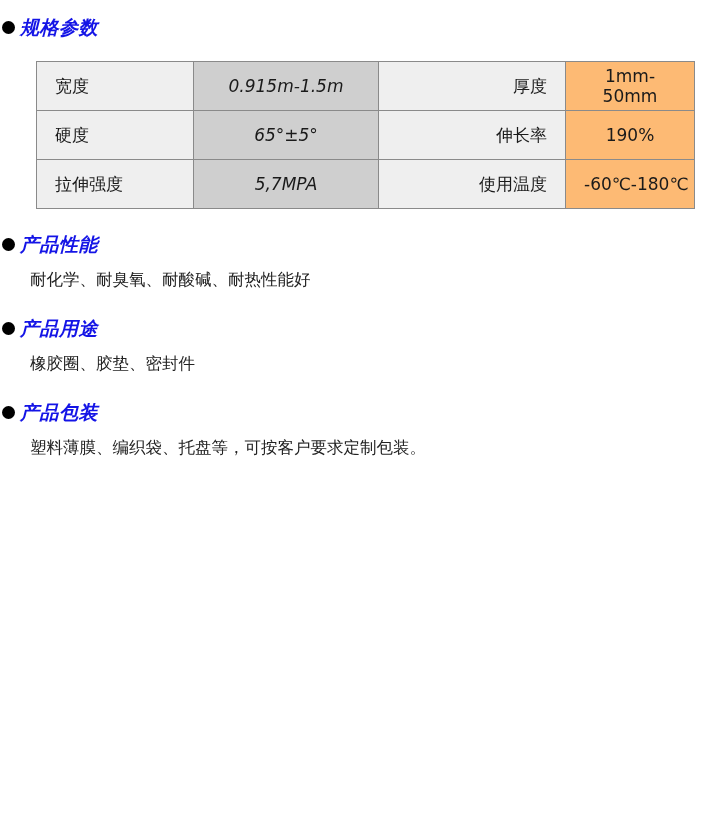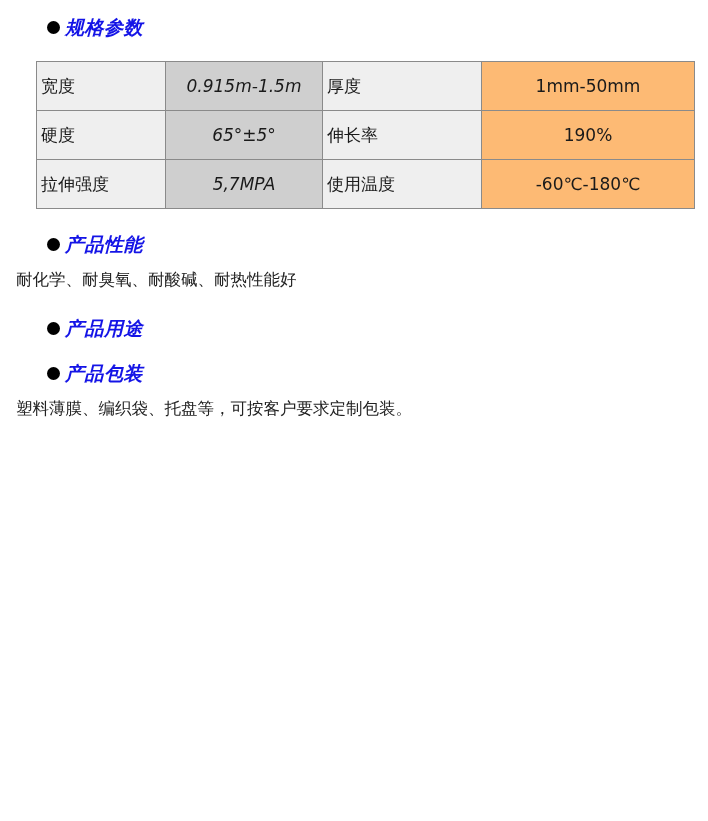--- a/index.html
+++ b/index.html
@@ -20,24 +20,23 @@
     width: 708px;
     height: 821px;
     box-sizing: border-box;
     padding: 10px 0 0 0;
   }
 
   
   .section-head {
     display: flex;
     align-items: center;
-    padding-left: 14px;
+    padding-left: 2px;
     margin-top: 26px;
     margin-bottom: 8px;
-    margin-left: 33px;
   }
   .section-head:first-child { margin-top: 8px; }
 
   .bullet {
     width: 13px;
     height: 13px;
     border-radius: 50%;
     background: #000000;
     display: inline-block;
     margin-right: 5px;
@@ -47,21 +46,21 @@
     color: #1414e6;
     font-weight: bold;
     font-style: italic;
     font-size: 19px;
     letter-spacing: 0.5px;
     line-height: 1;
     white-space: nowrap;
   }
 
   .section-body {
-    padding-left: 16px;
+    padding-left: 30px;
     font-size: 16.5px;
     color: #222;
     line-height: 1.5;
     margin-top: 14px;
   }
 
   
   .table-wrap {
     padding-left: 36px;
     padding-right: 10px;
@@ -70,37 +69,37 @@
   table.spec {
     border-collapse: collapse;
     width: 659px;
     table-layout: fixed;
   }
   table.spec td {
     border: 1px solid #8a8a8a;
     height: 48px;
     font-size: 17px;
     color: #1a1a1a;
-    padding: 0 4px;
+    padding: 0 18px;
     vertical-align: middle;
   }
   td.label {
     background: #efefef;
     text-align: left;
     width: 120px;
   }
   td.value {
     background: #cfcfcf;
     text-align: center;
     width: 148px;
     font-style: italic;
   }
   td.label2 {
     background: #efefef;
-    text-align: left;
+    text-align: right;
     width: 150px;
   }
   td.value2 {
     background: #fdba74;
     text-align: center;
   }
 </style>
 </head>
 <body>
 
@@ -139,20 +138,21 @@
   <div class="section-head">
     <span class="bullet"></span>
     <span class="section-title">产品性能</span>
   </div>
   <div class="section-body">耐化学、耐臭氧、耐酸碱、耐热性能好</div>
 
   <div class="section-head">
     <span class="bullet"></span>
     <span class="section-title">产品用途</span>
   </div>
+  <div class="section-body">橡胶圈、胶垫、密封件</div>
 
 
   <div class="section-head">
     <span class="bullet"></span>
     <span class="section-title">产品包装</span>
   </div>
   <div class="section-body">塑料薄膜、编织袋、托盘等，可按客户要求定制包装。</div>
 
 </div>
 

